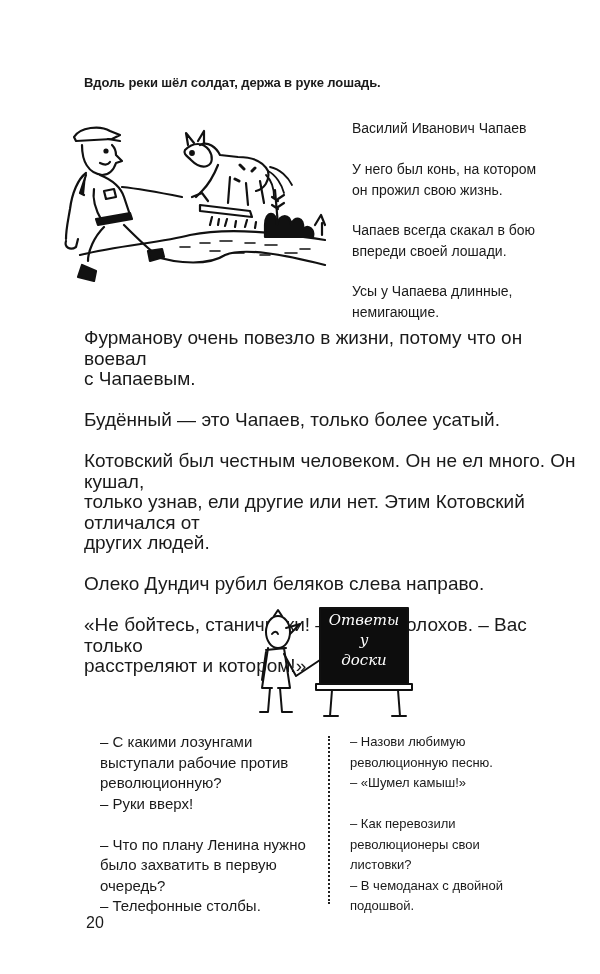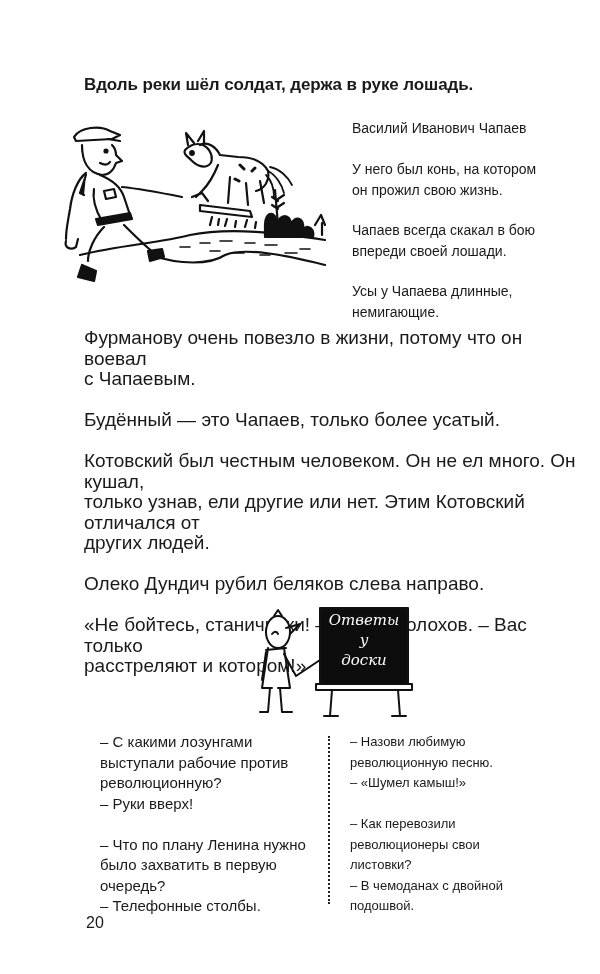--- a/index.html
+++ b/index.html
@@ -1,19 +1,19 @@
 <!DOCTYPE html>
 <html><head>
 <meta charset="utf-8">
 <style>
   html, body { margin: 0; padding: 0; background: #ffffff; }
   body { width: 600px; height: 974px; position: relative; overflow: hidden;
          font-family: "Liberation Sans", "DejaVu Sans", sans-serif; color: #1a1a1a; }
   .abs { position: absolute; }
-  .heading { left: 84px; top: 75px; font-size: 17px; font-weight: bold; letter-spacing: -0.1px; white-space: nowrap; }
+  .heading { left: 84px; top: 75px; font-size: 13px; font-weight: bold; letter-spacing: -0.1px; white-space: nowrap; }
   .side-col { left: 352px; top: 118px; width: 235px; font-size: 14px; line-height: 20.5px; }
   .side-col p { margin: 0 0 20px 0; }
   .body-col { left: 84px; top: 328px; width: 500px; font-size: 19px; line-height: 20.5px; }
   .body-col p { margin: 0 0 20.5px 0; }
   .qa-left { left: 100px; top: 732px; width: 225px; font-size: 15px; line-height: 20.5px; }
   .qa-right { left: 350px; top: 732px; width: 230px; font-size: 13px; line-height: 20.5px; }
   .qa-left p, .qa-right p { margin: 0 0 20.5px 0; }
   .divider { left: 328px; top: 736px; width: 0; height: 168px; border-left: 2.5px dotted #222; }
   .page-num { left: 86px; top: 914px; font-size: 16px; }
   .ill { position: absolute; }

